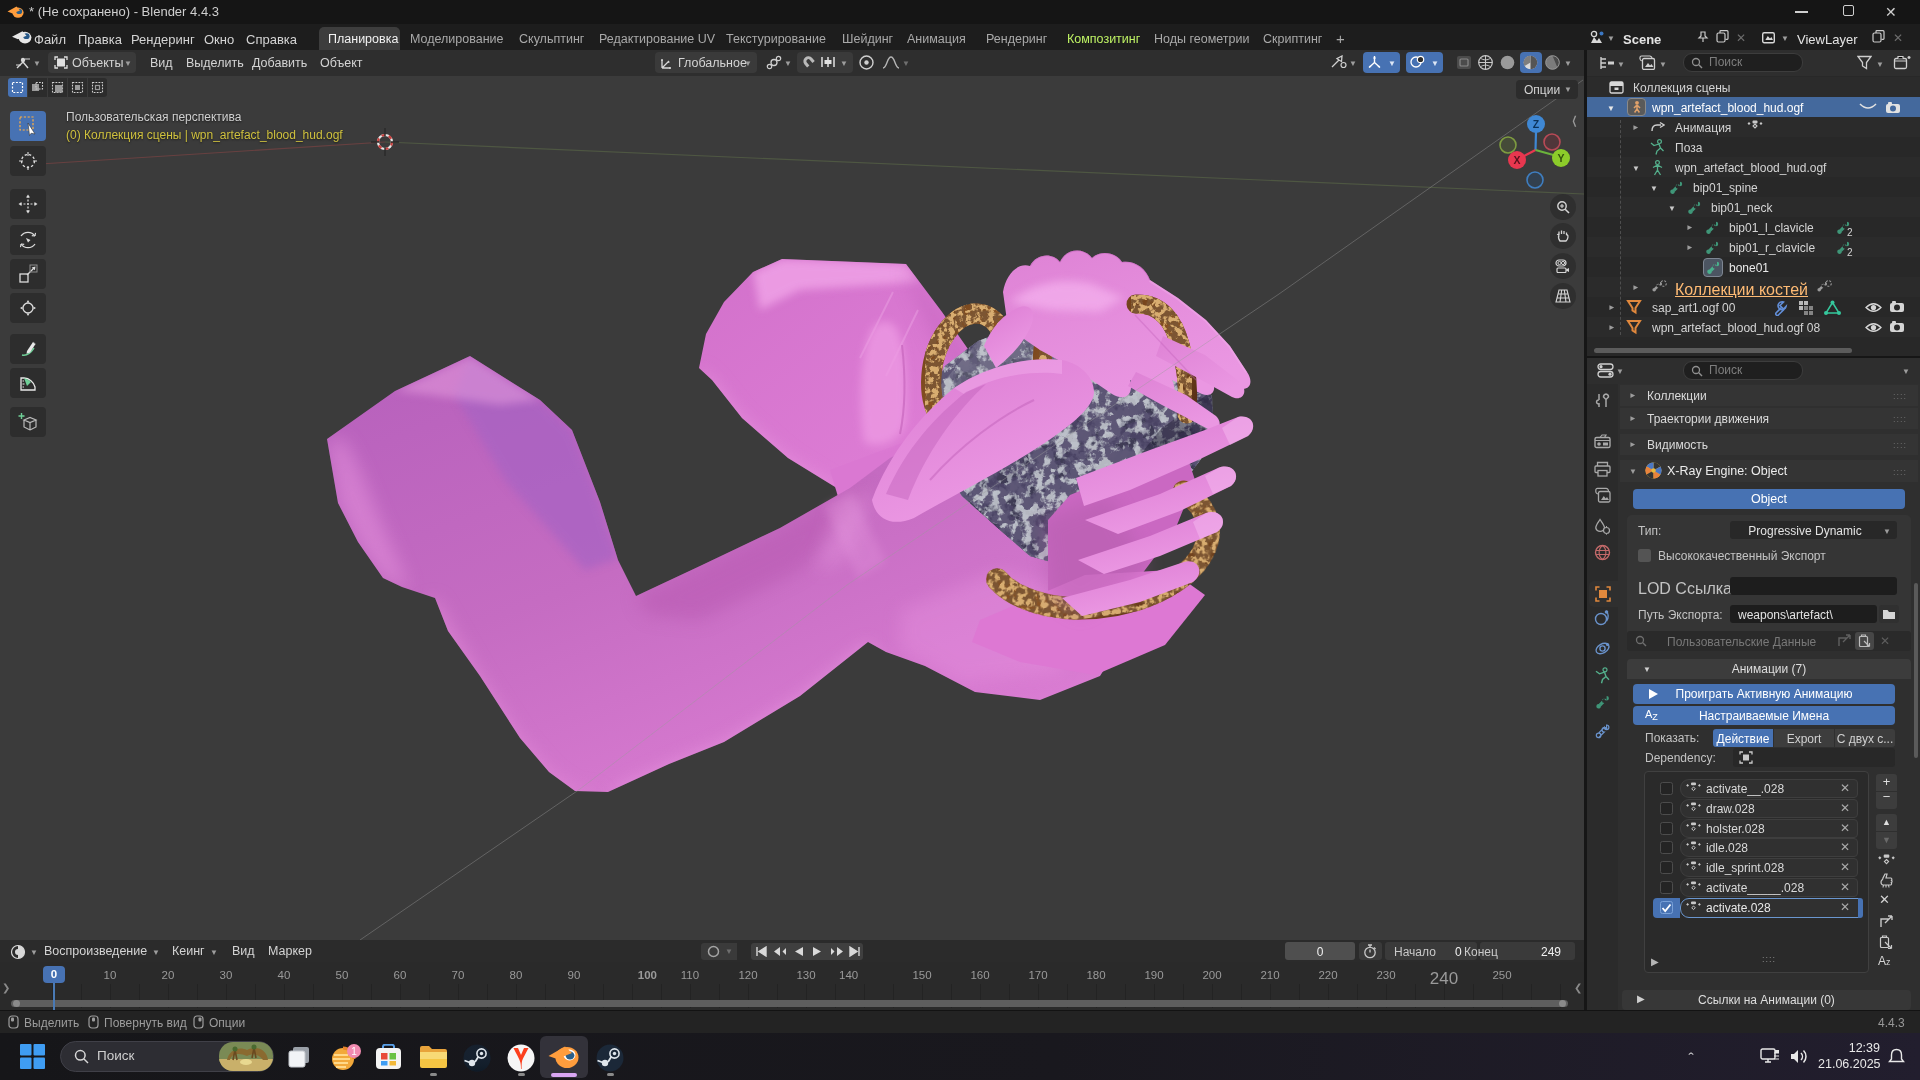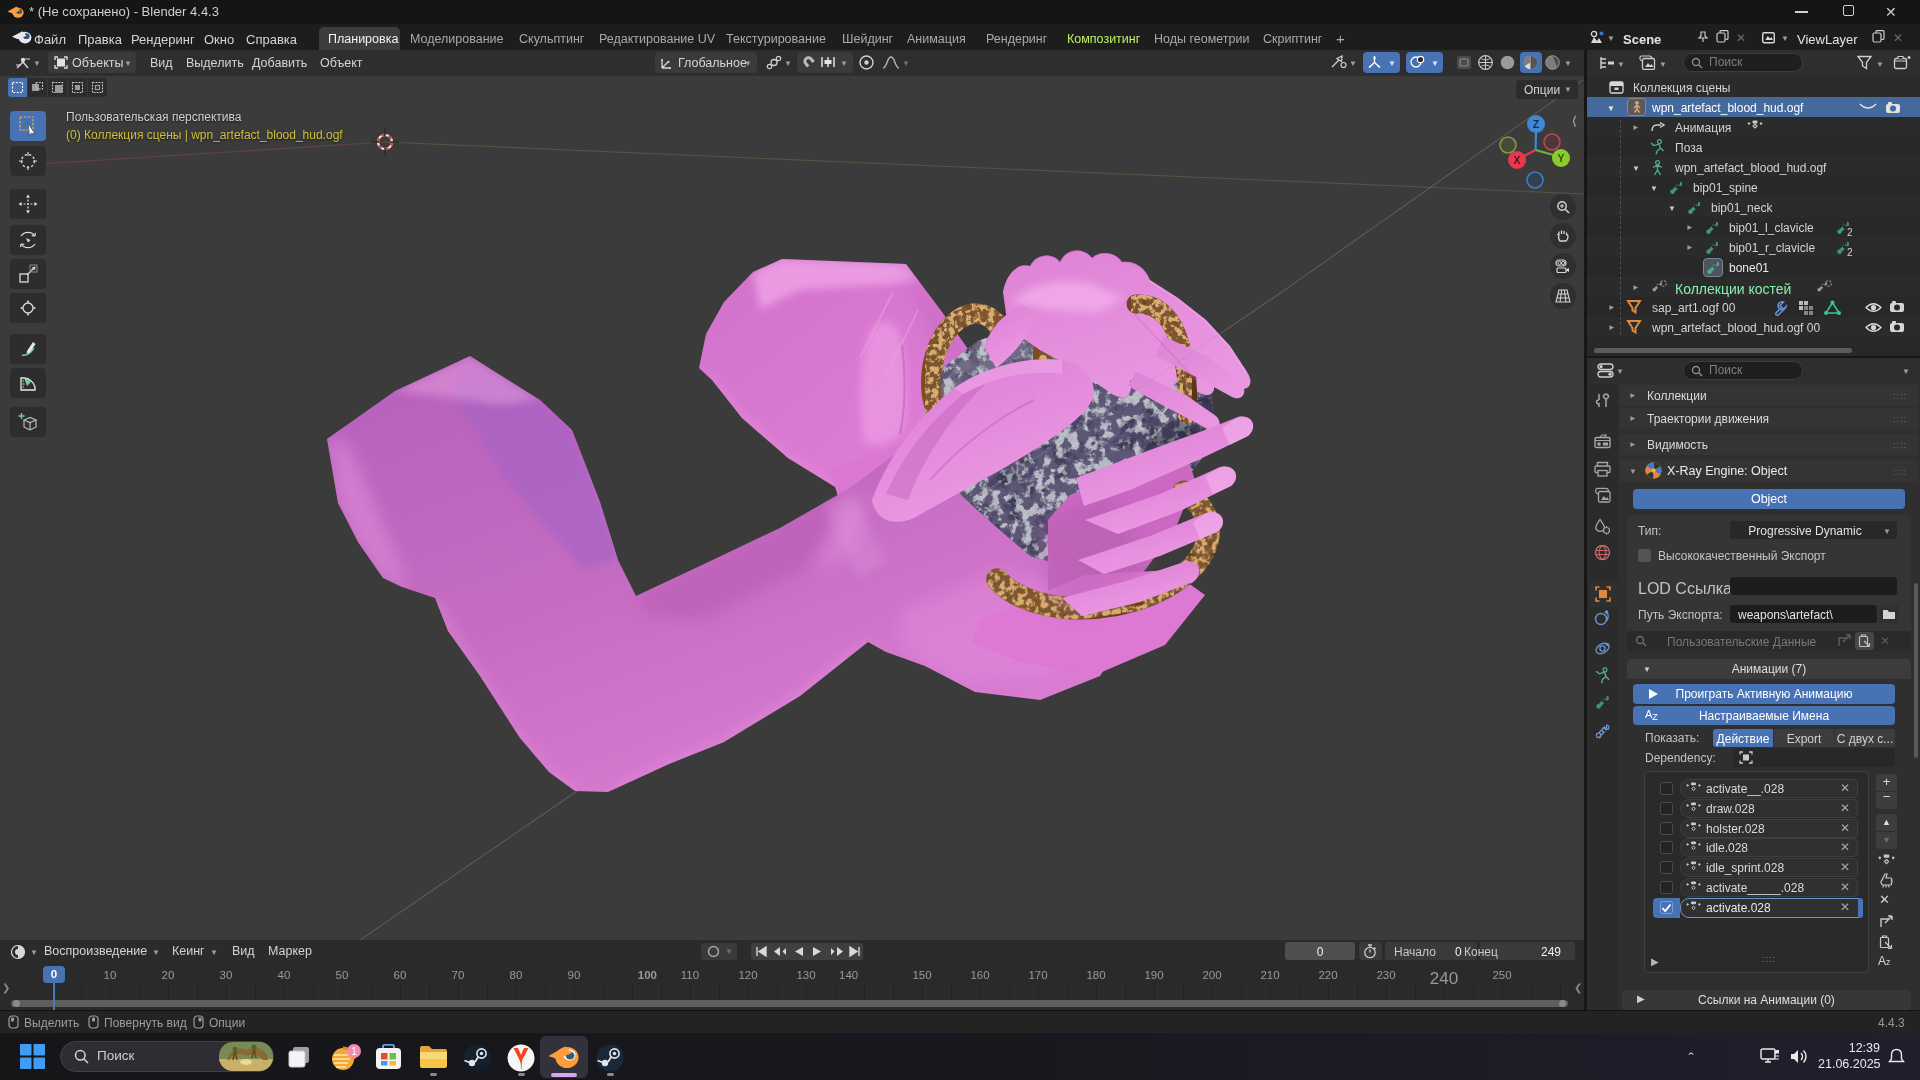--- a/index.html
+++ b/index.html
@@ -590,21 +590,21 @@
   <svg class="ico" style="left:118px;top:210px" width="16" height="16" viewBox="0 0 16 16">
         <path d="M12 1.8 A2.2 2.2 0 1 1 9.8 4 L4.5 9.5 A2.2 2.2 0 1 1 2.2 11.8 A2.2 2.2 0 1 1 4.5 14 L9.8 8.7 A2.2 2.2 0 1 1 12 6.4 Z" fill="#49b08d"></path>
       </svg>
   <div class="abs" style="left:142px;top:211px;font-size:12px;color:#eaeaea;">bone01</div>
 
   <div class="chev" style="left:45px;top:233px;transform:rotate(-90deg);">▼</div>
   <svg class="ico" style="left:63px;top:230px" width="17" height="16" viewBox="0 0 17 16">
         <path d="M10 2 A1.8 1.8 0 1 1 8.4 3.8 L4.2 8 A1.8 1.8 0 1 1 2.4 9.8 A1.8 1.8 0 1 1 4.2 11.6 L8.4 7.4 A1.8 1.8 0 1 1 10 5.6 Z" fill="#9a9a9a"></path>
         <circle cx="13.5" cy="3.5" r="2.8" fill="none" stroke="#9a9a9a" stroke-width="1.1" stroke-dasharray="2 1.4"></circle>
       </svg>
-  <div class="abs" style="left:88px;top:231px;font-size:14px;color:#86efac;">Коллекции костей</div>
+  <div class="abs" style="left:88px;top:231px;font-size:16px;color:#fdba74;text-decoration:underline;">Коллекции костей</div>
   <svg class="ico" style="left:228px;top:230px" width="17" height="16" viewBox="0 0 17 16">
         <path d="M10 2 A1.8 1.8 0 1 1 8.4 3.8 L4.2 8 A1.8 1.8 0 1 1 2.4 9.8 A1.8 1.8 0 1 1 4.2 11.6 L8.4 7.4 A1.8 1.8 0 1 1 10 5.6 Z" fill="#9a9a9a"></path>
         <circle cx="13.5" cy="3.5" r="2.8" fill="none" stroke="#9a9a9a" stroke-width="1.1" stroke-dasharray="2 1.4"></circle>
       </svg>
 
   <div class="chev" style="left:21px;top:253px;transform:rotate(-90deg);">▼</div>
   <svg class="ico" style="left:39px;top:249px" width="16" height="16" viewBox="0 0 16 16">
         <path d="M2 2 H14 L9.5 9 V13.5 L6.5 11.5 V9 Z" fill="none" stroke="#e0883d" stroke-width="2"></path>
       </svg>
   <div class="abs" style="left:65px;top:251px;font-size:12px;color:#d4d4d4;">sap_art1.ogf 00</div>
@@ -634,21 +634,21 @@
   <svg class="ico" style="left:302px;top:250px" width="16" height="13" viewBox="0 0 16 13">
         <rect x="1" y="3" width="14" height="9" rx="2" fill="#d5d5d5"></rect>
         <circle cx="8" cy="7.5" r="3" fill="#282828"></circle>
         <rect x="3" y="1" width="4" height="2.5" rx="1" fill="#d5d5d5"></rect>
       </svg>
 
   <div class="chev" style="left:21px;top:273px;transform:rotate(-90deg);">▼</div>
   <svg class="ico" style="left:39px;top:269px" width="16" height="16" viewBox="0 0 16 16">
         <path d="M2 2 H14 L9.5 9 V13.5 L6.5 11.5 V9 Z" fill="none" stroke="#e0883d" stroke-width="2"></path>
       </svg>
-  <div class="abs" style="left:65px;top:271px;font-size:12px;color:#d4d4d4;">wpn_artefact_blood_hud.ogf 00</div>
+  <div class="abs" style="left:65px;top:271px;font-size:12px;color:#d4d4d4;">wpn_artefact_blood_hud.ogf 08</div>
   <svg class="ico" style="left:278px;top:271px" width="17" height="13" viewBox="0 0 17 13">
         <path d="M1 6.5 Q8.5 -1 16 6.5 Q8.5 14 1 6.5 Z" fill="none" stroke="#d5d5d5" stroke-width="1.3"></path>
         <circle cx="8.5" cy="6.5" r="2.6" fill="#d5d5d5"></circle>
       </svg>
   <svg class="ico" style="left:302px;top:270px" width="16" height="13" viewBox="0 0 16 13">
         <rect x="1" y="3" width="14" height="9" rx="2" fill="#d5d5d5"></rect>
         <circle cx="8" cy="7.5" r="3" fill="#282828"></circle>
         <rect x="3" y="1" width="4" height="2.5" rx="1" fill="#d5d5d5"></rect>
       </svg>
 

